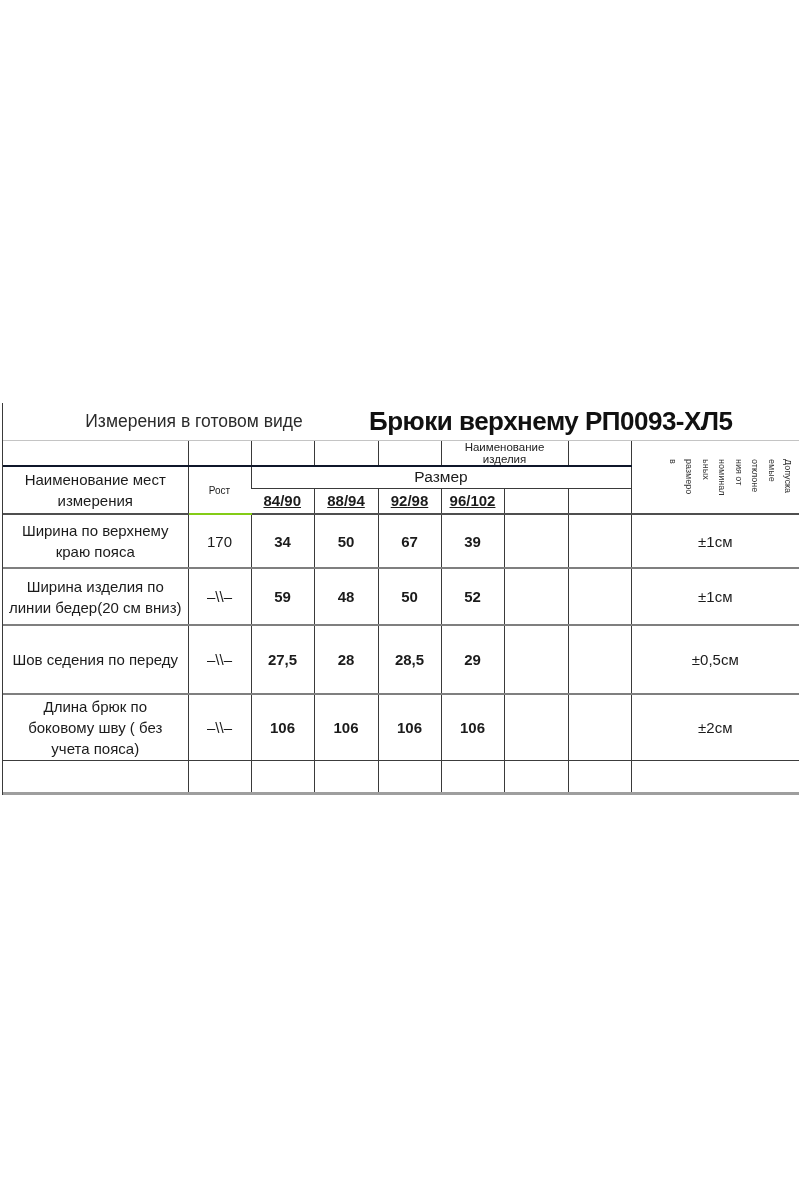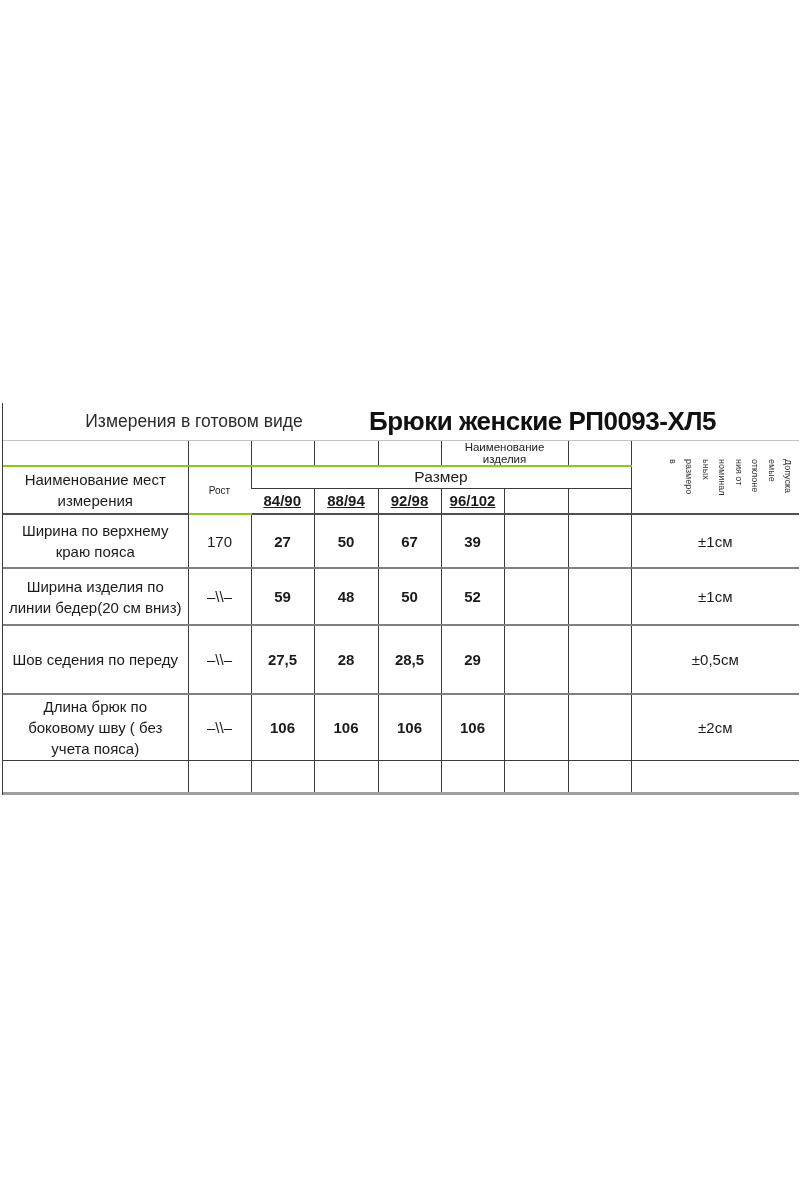--- a/index.html
+++ b/index.html
@@ -17,21 +17,21 @@
   
   table.size-table { border-collapse:collapse; table-layout:fixed; width:796px; }
   .size-table td {
     border-left:1px solid #3a3a3a; padding:0; margin:0;
     text-align:center; vertical-align:middle; font-size:15px; color:#1b1b1b;
     overflow:hidden;
   }
   .size-table td:first-child { border-left:none; }
 
   tr.r-thin { height:18px; }
-  tr.r-thin td { border-top:1px solid #c4c4c4; border-bottom:2px solid #84cc16; font-size:11.5px; color:#222; }
+  tr.r-thin td { border-top:1px solid #c4c4c4; border-bottom:2px solid #0f172a; font-size:11.5px; color:#222; }
   tr.r-thin td.tol-h { border-bottom:2px solid #4f4f4f; }
 
   tr.r-main { height:22px; }
   tr.r-sizes { height:26px; }
 
   td.name-h { border-bottom:2px solid #4f4f4f; white-space:pre-line; line-height:21px; font-size:15px; }
   td.rost-h { border-bottom:2px solid #84cc16; font-size:10px; }
   td.size-h { border-bottom:1px solid #3a3a3a; font-size:15.5px; }
   tr.r-sizes td { border-bottom:2px solid #4f4f4f; }
   .size-label { font-weight:bold; text-decoration:underline; font-size:15px; }
@@ -53,21 +53,21 @@
   tr.r-empty td { border-bottom:3px solid #9e9e9e; }
 </style>
 </head>
 <body>
 
 <div class="page">
   <div class="doc">
 
     <div class="title-row">
       <div class="title-left">Измерения в готовом виде</div>
-      <div class="title-right">Брюки женские РП0093-ХЛ5</div>
+      <div class="title-right">Брюки верхнему РП0093-ХЛ5</div>
     </div>
 
     <table class="size-table">
       <colgroup>
         <col style="width:185px">
           <col style="width:63px">
           <col style="width:63px">
         <col style="width:64px">
           <col style="width:63px">
           <col style="width:63px">
@@ -110,21 +110,21 @@
         <td class="size-label">92/98</td>
         <td class="size-label">96/102</td>
         <td></td>
         <td></td>
       </tr>
 
       <tr class="r-d r-d1">
         <td class="m-label">Ширина по верхнему
 краю пояса</td>
         <td class="m-height">170</td>
-        <td class="m-val">27</td>
+        <td class="m-val">34</td>
         <td class="m-val">50</td>
         <td class="m-val">67</td>
         <td class="m-val">39</td>
         <td></td>
         <td></td>
         <td class="m-tol">±1см</td>
       </tr>
 
       <tr class="r-d r-d2">
         <td class="m-label">Ширина изделия по

